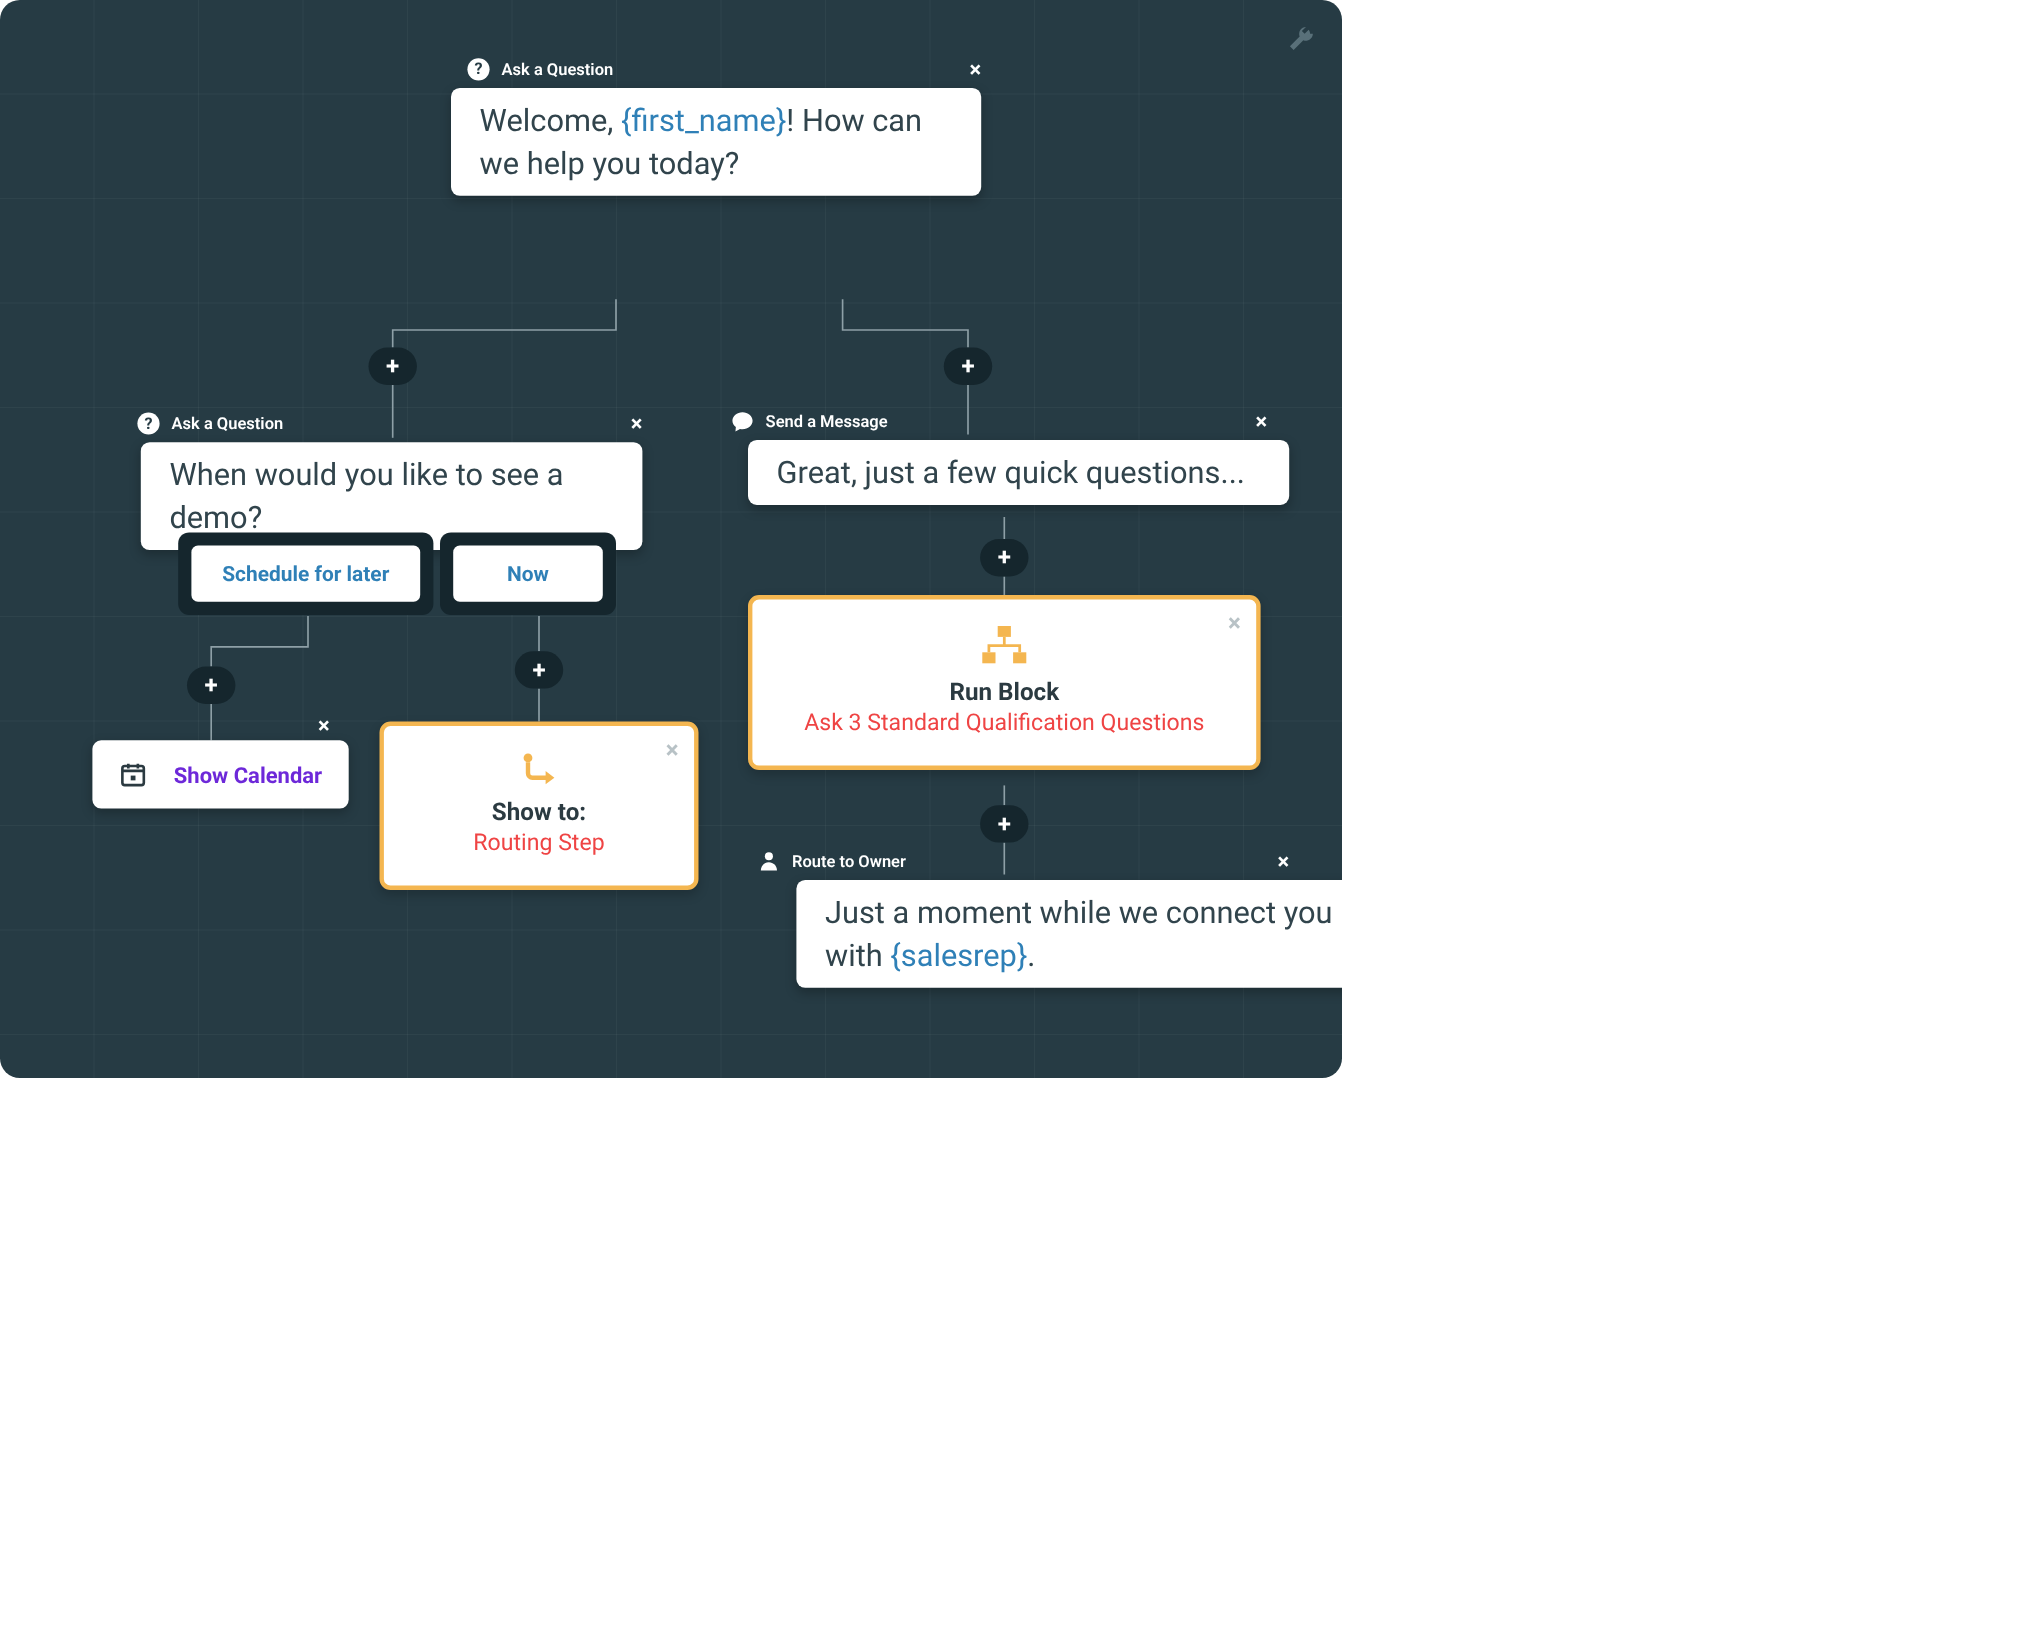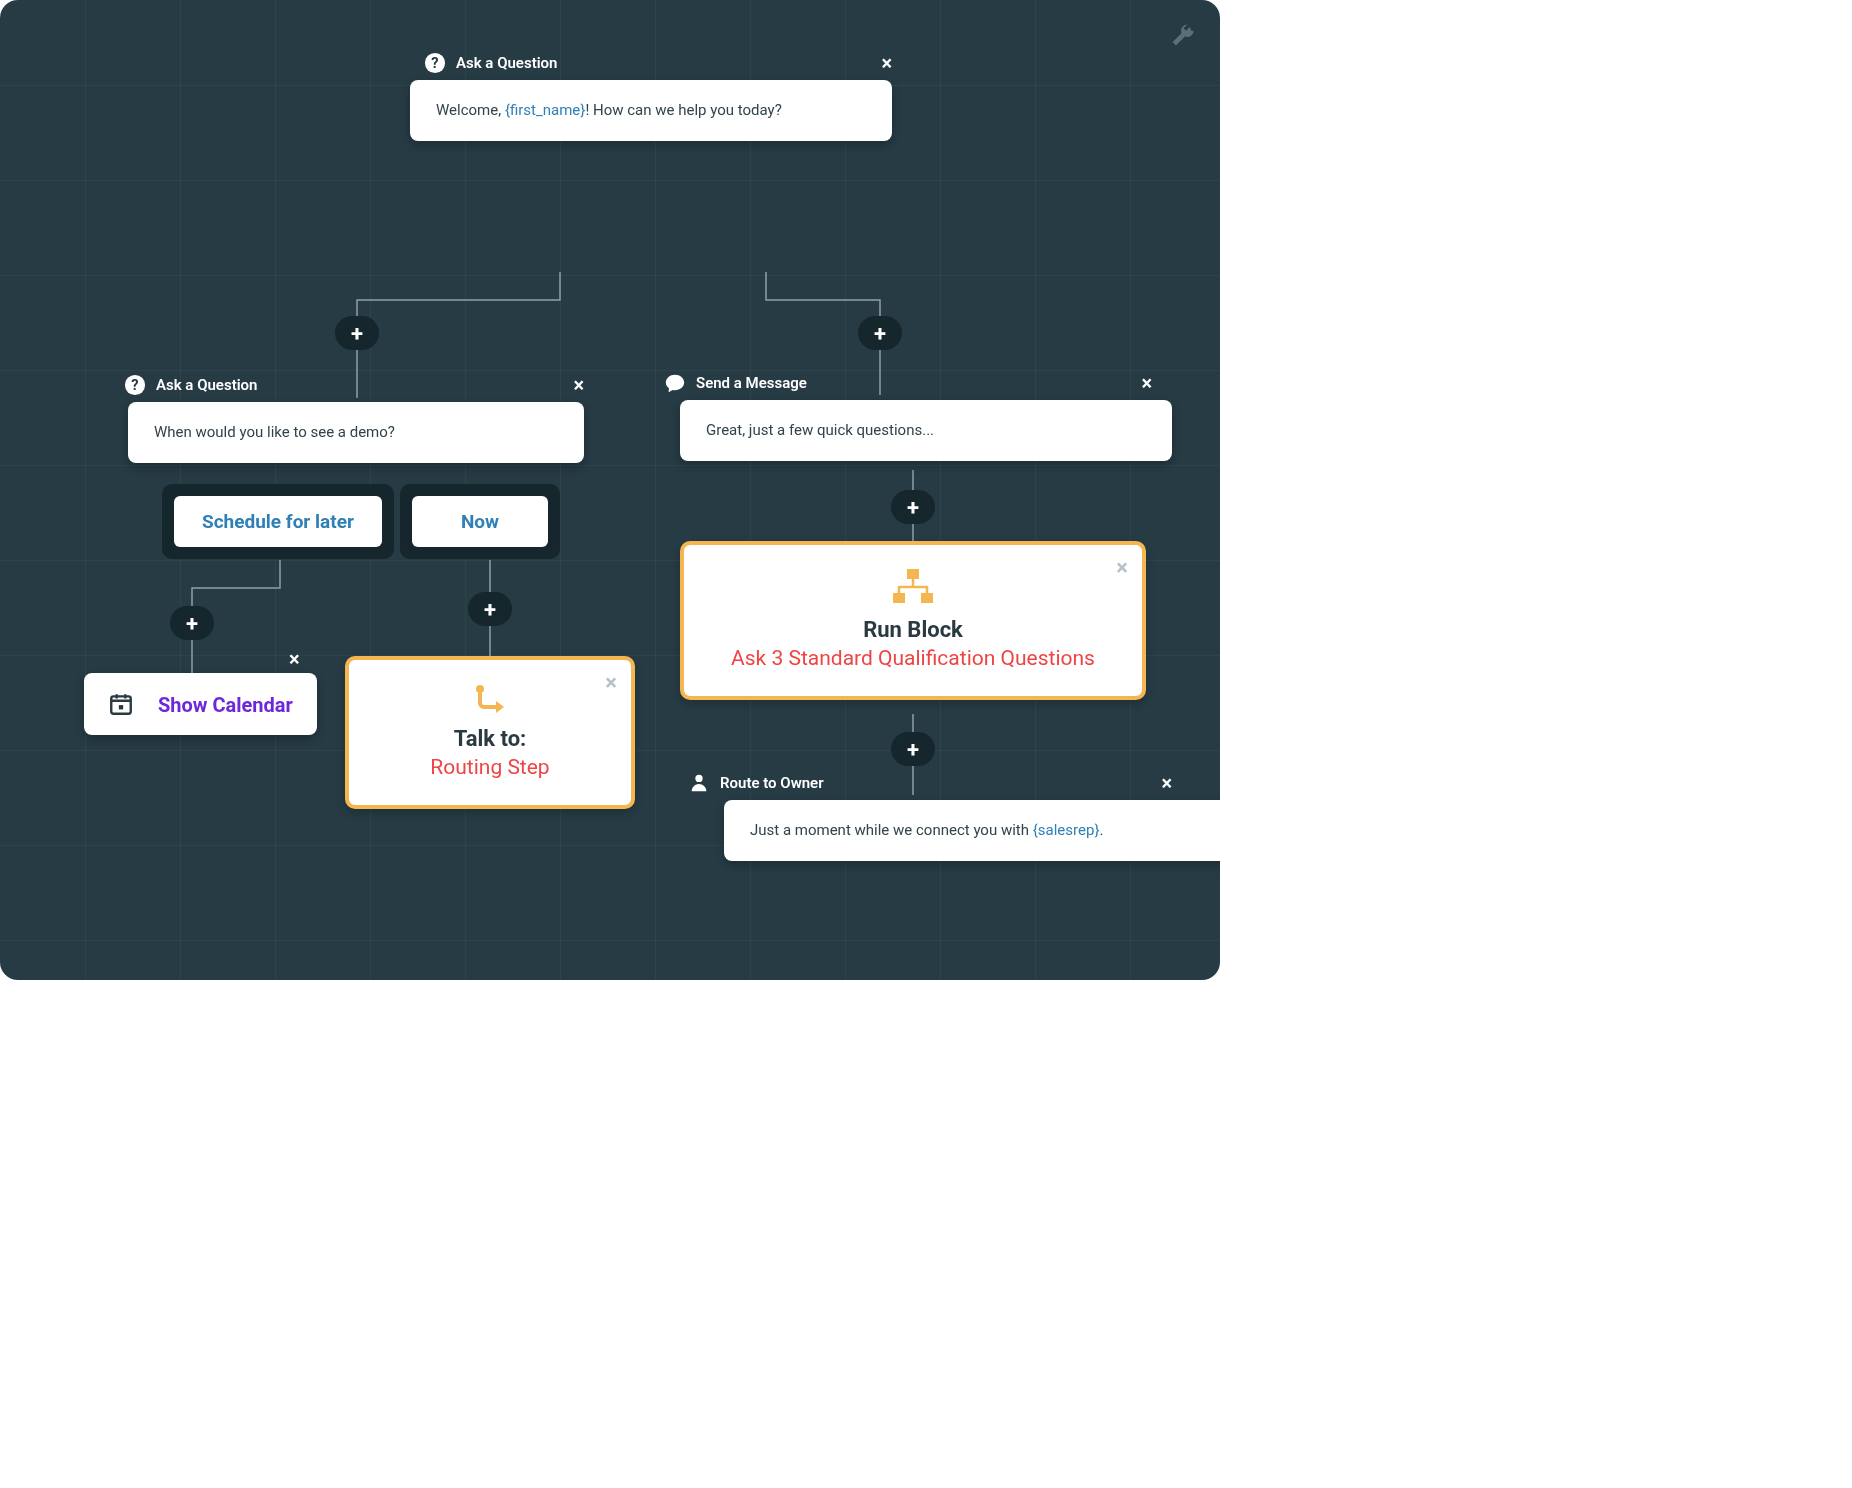--- a/index.html
+++ b/index.html
@@ -52,22 +52,22 @@
     color: #fff;
     font-weight: 700;
     cursor: pointer;
   }
   .card {
     position: absolute;
     background: #fff;
     border-radius: 8px;
     box-shadow: 0 4px 10px rgba(0,0,0,0.25);
     color: #31444c;
-    padding: 20px 26px;
-    font-size: 15px;
+    padding: 10px 26px;
+    font-size: 28px;
     line-height: 1.4;
   }
   .var { color: #2f80b7; }
   .options-bar {
     position: absolute;
     display: flex;
     gap: 18px;
     padding: 12px;
     background: #15262d;
     border-radius: 10px;
@@ -215,21 +215,21 @@
 
   <div class="action-card" style="left:345px; top:656px; width:290px;">
     <span class="close-x">×</span>
     <span class="action-icon">
       <svg width="36" height="32" viewBox="0 0 36 32" fill="currentColor">
           <circle cx="8" cy="5" r="4"></circle>
           <path d="M8 9v10a4 4 0 0 0 4 4h14" stroke="currentColor" stroke-width="4" fill="none"></path>
           <path d="M24 17l8 6-8 6z"></path>
         </svg>
     </span>
-    <div class="action-title">Talk to:</div>
+    <div class="action-title">Show to:</div>
     <div class="action-sub">Routing Step</div>
   </div>
 
   <div class="node-header" style="left:664px; top:372px; width:488px;">
     <span class="hicon">
       <svg viewBox="0 0 24 24" fill="#fff">
           <path d="M12 3C6.5 3 2 6.8 2 11.4c0 2.5 1.3 4.8 3.4 6.3L5 22l4.5-2.4c.8.2 1.6.2 2.5.2 5.5 0 10-3.8 10-8.4S17.5 3 12 3z"></path>
         </svg>
     </span>
     <span>Send a Message</span>

